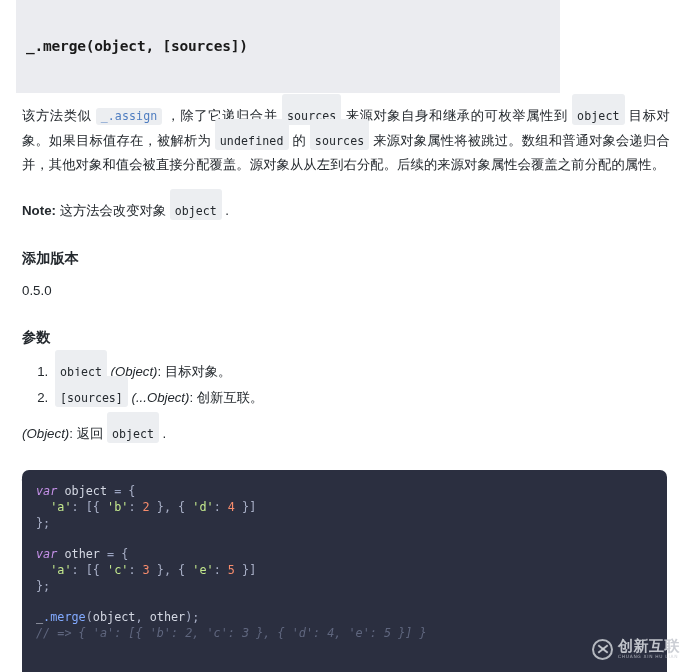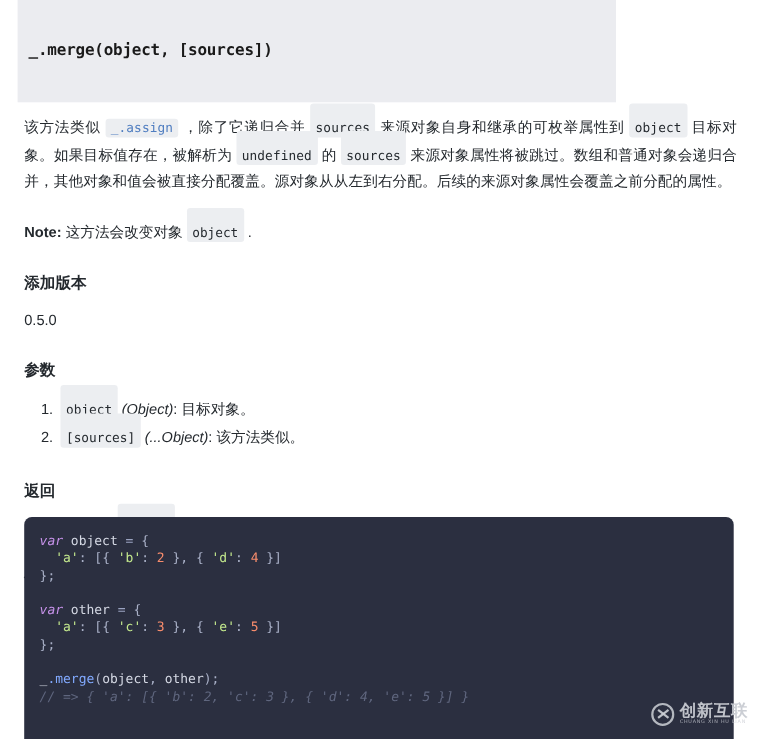--- a/index.html
+++ b/index.html
@@ -206,24 +206,23 @@
     <p class="desc"><span>该方法类似 </span><a class="chip-link" href="#">_.assign</a><span> ，除了它递归合并 </span><code class="chip">sources</code><span> 来源对象自身和继承的可枚举属性到 </span><code class="chip">object</code><span> 目标对象。如果目标值存在，被解析为 </span><code class="chip">undefined</code><span> 的 </span><code class="chip">sources</code><span> 来源对象属性将被跳过。数组和普通对象会递归合并，其他对象和值会被直接分配覆盖。源对象从从左到右分配。后续的来源对象属性会覆盖之前分配的属性。</span></p>
 
     <p class="note"><b>Note:</b><span> 这方法会改变对象 </span><code class="chip">object</code><span> .</span></p>
 
     <h3 class="sec">添加版本</h3>
     <p class="plain">0.5.0</p>
 
     <h3 class="sec">参数</h3>
     <ol class="params">
       <li><code class="chip">object</code> <em>(Object)</em><span>: 目标对象。</span></li>
-      <li><code class="chip">[sources]</code> <em>(...Object)</em><span>: 该方法类似。</span></li>
+      <li><code class="chip">[sources]</code> <em>(...Object)</em><span>: 创新互联。</span></li>
     </ol>
 
-    <h3 class="sec">返回</h3>
     <p class="plain"><em>(Object)</em><span>: 返回 </span><code class="chip">object</code><span> .</span></p>
 
     <h3 class="sec">例子</h3>
   </div>
 
   <div class="codeblock">
     <pre id="code-pre"><span class="kw">var </span><span class="idf">object</span><span class="op"> = </span><span class="pun">{</span>
 <span class="pun">  </span><span class="str">'a'</span><span class="pun">: </span><span class="pun">[{ </span><span class="str">'b'</span><span class="pun">: </span><span class="num">2</span><span class="pun"> }, { </span><span class="str">'d'</span><span class="pun">: </span><span class="num">4</span><span class="pun"> }]</span>
 <span class="pun">};</span>
 <span class="pun"></span>

